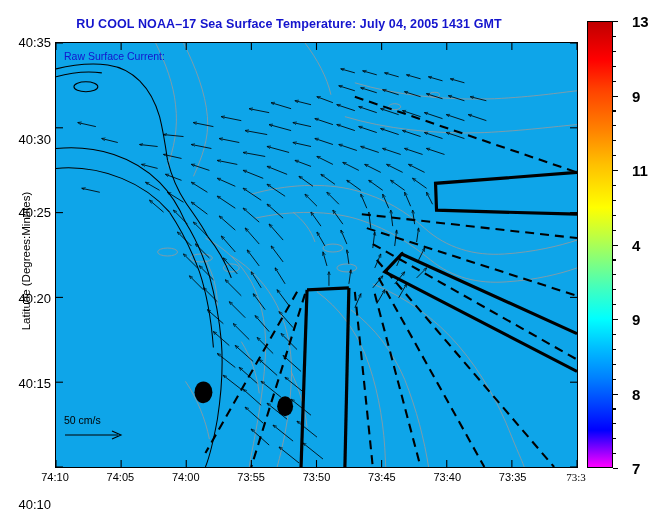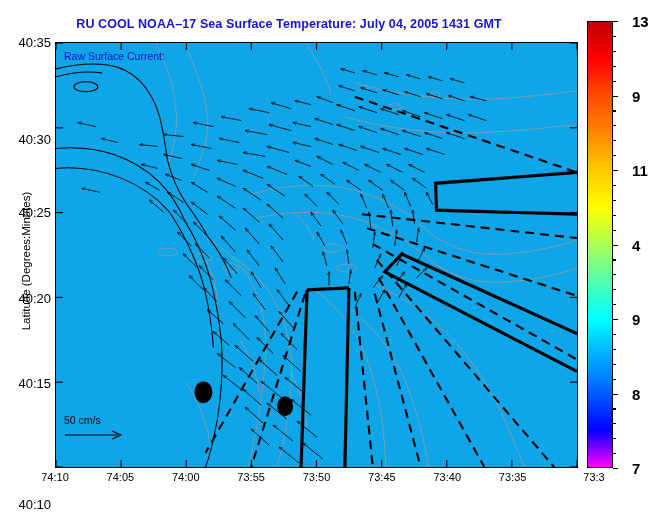--- a/index.html
+++ b/index.html
@@ -369,21 +369,21 @@
 
   <div id="xticks-container">
       <div class="xlab" style="left: 55px;">74:10</div>
       <div class="xlab" style="left: 120.375px;">74:05</div>
       <div class="xlab" style="left: 185.75px;">74:00</div>
       <div class="xlab" style="left: 251.125px;">73:55</div>
       <div class="xlab" style="left: 316.5px;">73:50</div>
       <div class="xlab" style="left: 381.875px;">73:45</div>
       <div class="xlab" style="left: 447.25px;">73:40</div>
       <div class="xlab" style="left: 512.625px;">73:35</div>
-      <div class="xlab" style="left: 594px;">73:3</div>
+      <div class="xlab" style="left: 576px; font-family: Liberation Serif, serif;">73:3</div>
     </div>
   <div id="yticks-container">
       <div class="ylab" style="top: 42px;">40:35</div>
       <div class="ylab" style="top: 127.2px; margin-top: 12px;">40:30</div>
       <div class="ylab" style="top: 212.4px;">40:25</div>
       <div class="ylab" style="top: 297.6px; text-align: center;">40:20</div>
       <div class="ylab" style="top: 382.8px;">40:15</div>
       <div class="ylab" style="top: 468px; margin-top: 36px;">40:10</div>
     </div>
 

